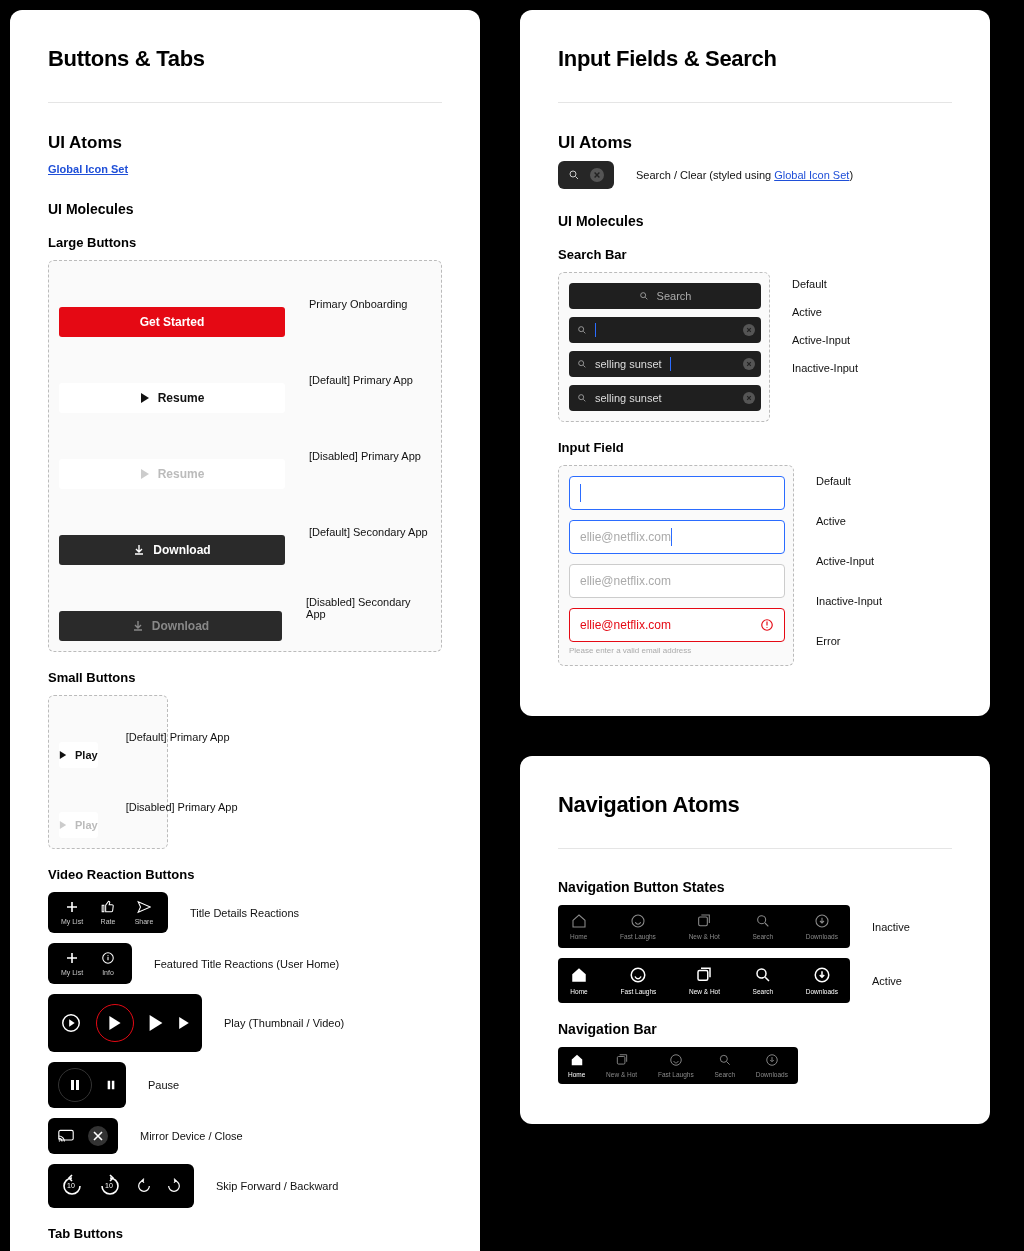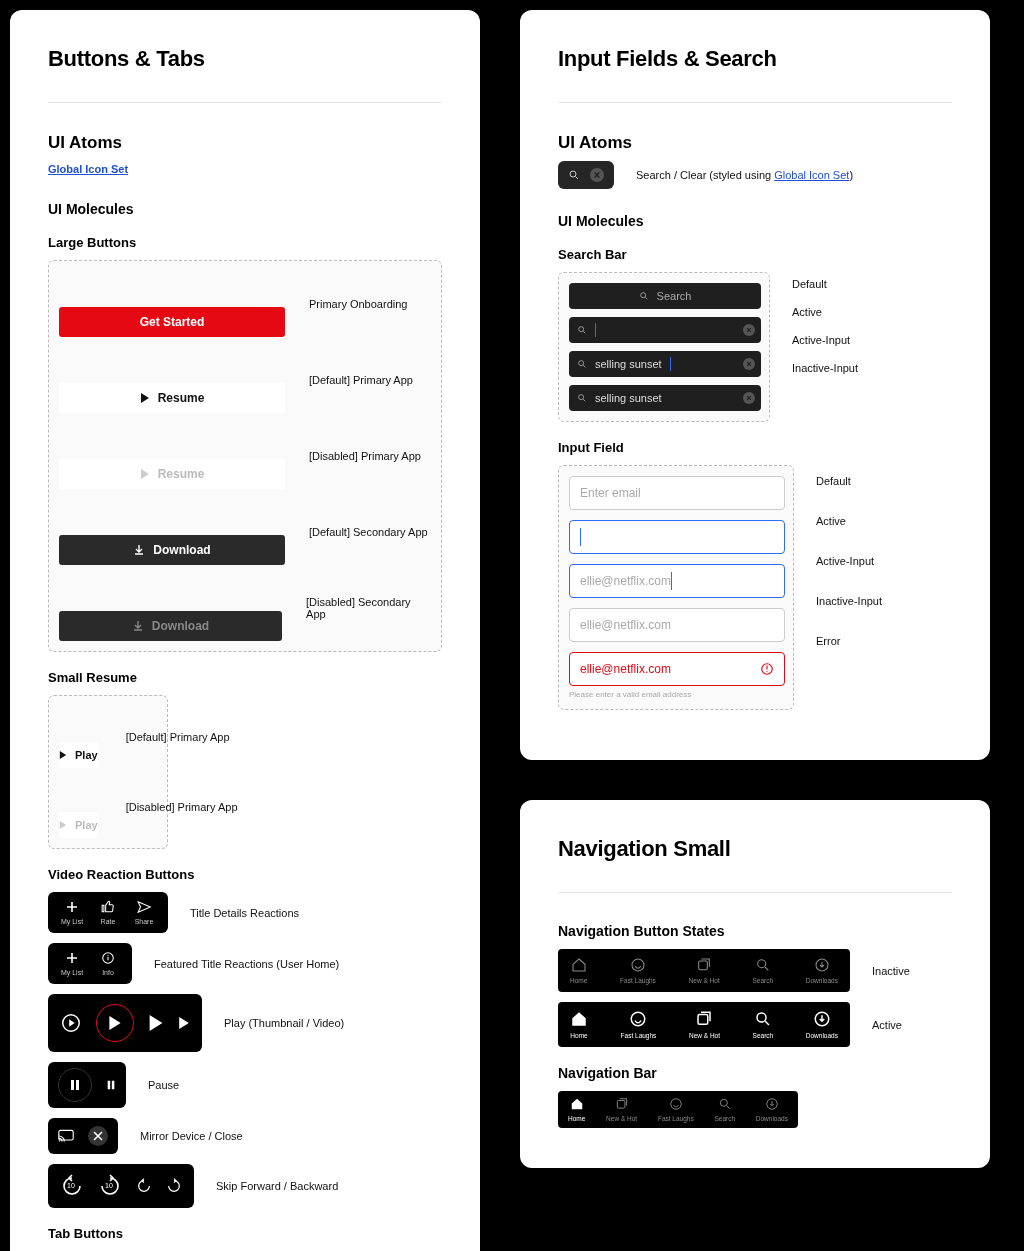--- a/index.html
+++ b/index.html
@@ -155,21 +155,21 @@
                 <path d="M6 1v6M3 5l3 3 3-3M2 10h8" stroke="#888" stroke-width="1.4" fill="none"></path>
               </svg>
             </span>
           <span>Download</span>
         </button>
         <span class="label">[Disabled] Secondary App</span>
       </div>
     </div>
   </div>
 
-  <h4>Small Resume</h4>
+  <h4>Small Buttons</h4>
   <div class="dashed" style="width:120px;display:inline-block;">
     <div class="lg-row" style="gap:28px;">
       <button class="btn btn-white btn-sm">
         <span class="icon">
             <svg width="8" height="8" viewBox="0 0 10 10">
               <path d="M1 0l8 5-8 5z" fill="#111"></path>
             </svg>
           </span>
         <span>Play</span>
       </button>
@@ -432,23 +432,20 @@
         <span class="label">Active</span>
         <span class="label">Active-Input</span>
         <span class="label">Inactive-Input</span>
       </div>
     </div>
 
     <h4>Input Field</h4>
     <div class="row" style="align-items:flex-start;">
       <div class="dashed" style="width:236px;">
         <div class="lg-stack" style="gap:10px;">
-          <div class="input-field">
-            <span>Enter email</span>
-          </div>
           <div class="input-field active">
             <span class="cursor-lg-blue"></span>
           </div>
           <div class="input-field active">
             <span>ellie@netflix.com</span>
               <span class="cursor-lg-blue"></span>
           </div>
           <div class="input-field">
             <span>ellie@netflix.com</span>
           </div>
@@ -470,21 +467,21 @@
         <span class="label">Default</span>
         <span class="label">Active</span>
         <span class="label">Active-Input</span>
         <span class="label">Inactive-Input</span>
         <span class="label">Error</span>
       </div>
     </div>
   </div>
 
   <div class="card">
-    <h1>Navigation Small</h1>
+    <h1>Navigation Atoms</h1>
     <hr class="divider">
     <h4 style="margin-top:0;font-size:14px;">Navigation Button States</h4>
 
     <div class="row">
       <div class="nav-strip">
         <div class="nav-item inactive">
             <span class="icon">
               <svg viewBox="0 0 24 24">
                 <path d="M3 11l9-8 9 8v10H3z" fill="none" stroke="currentColor" stroke-width="1.6"></path>
               </svg>

